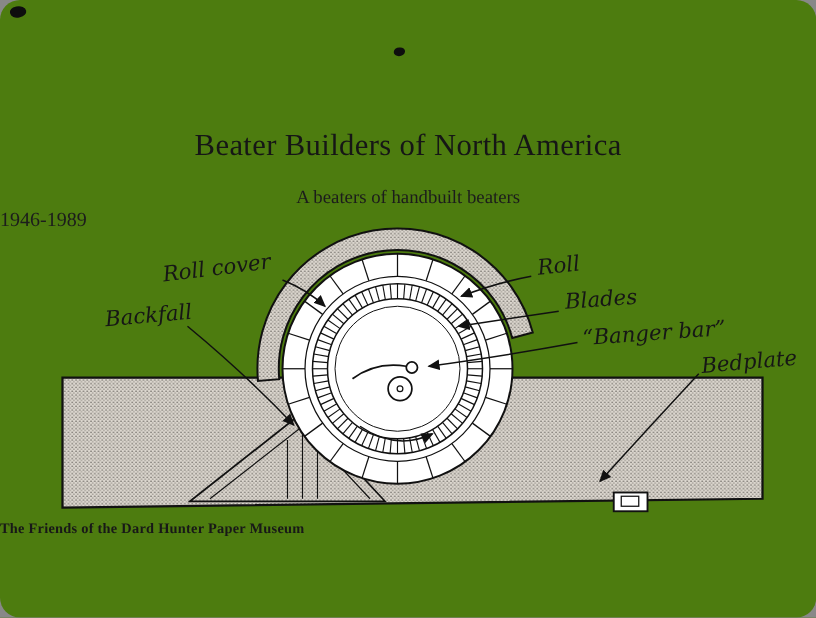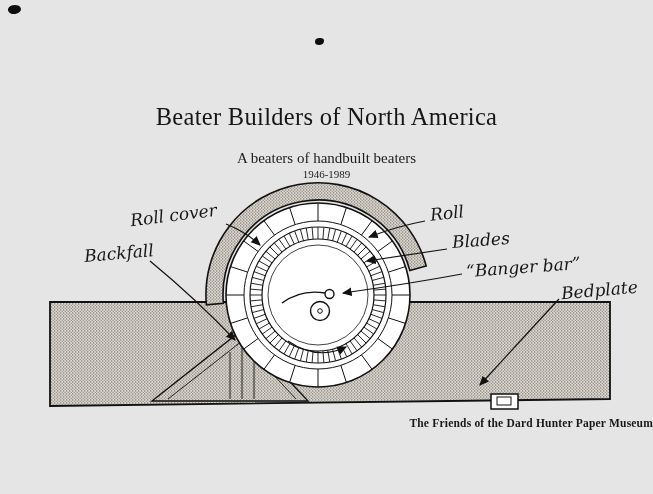--- a/index.html
+++ b/index.html
@@ -1,33 +1,33 @@
 <!DOCTYPE html>
 <html><head>
 <meta charset="utf-8">
 <style>
   html,body{margin:0;padding:0;background:#888;}
   .page{
-    position:relative;width:653px;height:494px;background:#e5e5e5;
-    font-family:"Liberation Serif", serif;overflow:hidden;margin:0 auto;
+    position:relative;width:653px;height:494px;background:#4d7c0f;
+    font-family:"Liberation Serif", serif;overflow:hidden;margin:0 auto;border-radius:16px;
   }
   .title{
     position:absolute;top:103px;left:0;width:100%;text-align:center;
     font-size:24.5px;color:#161616;letter-spacing:0.3px;
   }
   .subtitle{
     position:absolute;top:150px;left:0;width:100%;text-align:center;
     font-size:15px;color:#1c1c1c;
   }
   .years{
-    position:absolute;top:168px;left:0;width:100%;text-align:center;
-    font-size:11px;color:#1c1c1c;
+    position:absolute;top:168px;left:0;width:100%;text-align:left;
+    font-size:16px;color:#1c1c1c;
   }
   .caption{
-    position:absolute;top:417px;left:0;width:100%;text-align:right;
+    position:absolute;top:417px;left:0;width:100%;text-align:left;
     font-size:11.5px;font-weight:bold;color:#181818;letter-spacing:0.2px;
   }
   .dlabel{
     position:absolute;font-family:"DejaVu Serif", serif;font-style:italic;
     font-size:17px;color:#161616;white-space:nowrap;z-index:3;
   }
   .lbl-roll-cover{left:130px;top:205px;transform:rotate(-7deg);}
   .lbl-backfall{left:84px;top:243px;transform:rotate(-5deg);}
   .lbl-roll{left:430px;top:203px;transform:rotate(-6deg);}
   .lbl-blades{left:452px;top:230px;transform:rotate(-4deg);}

